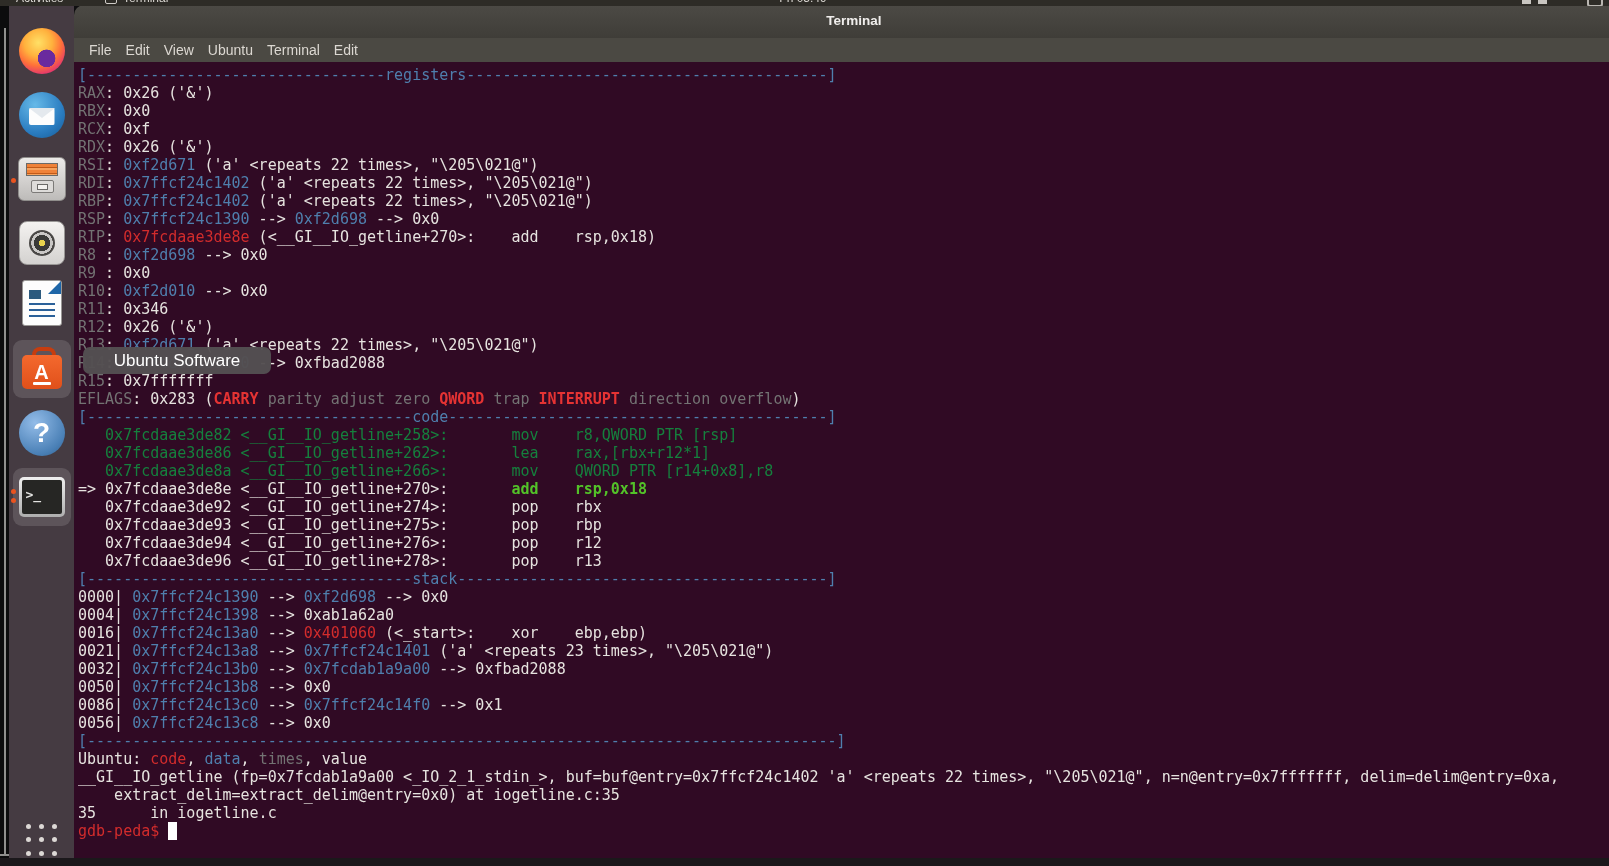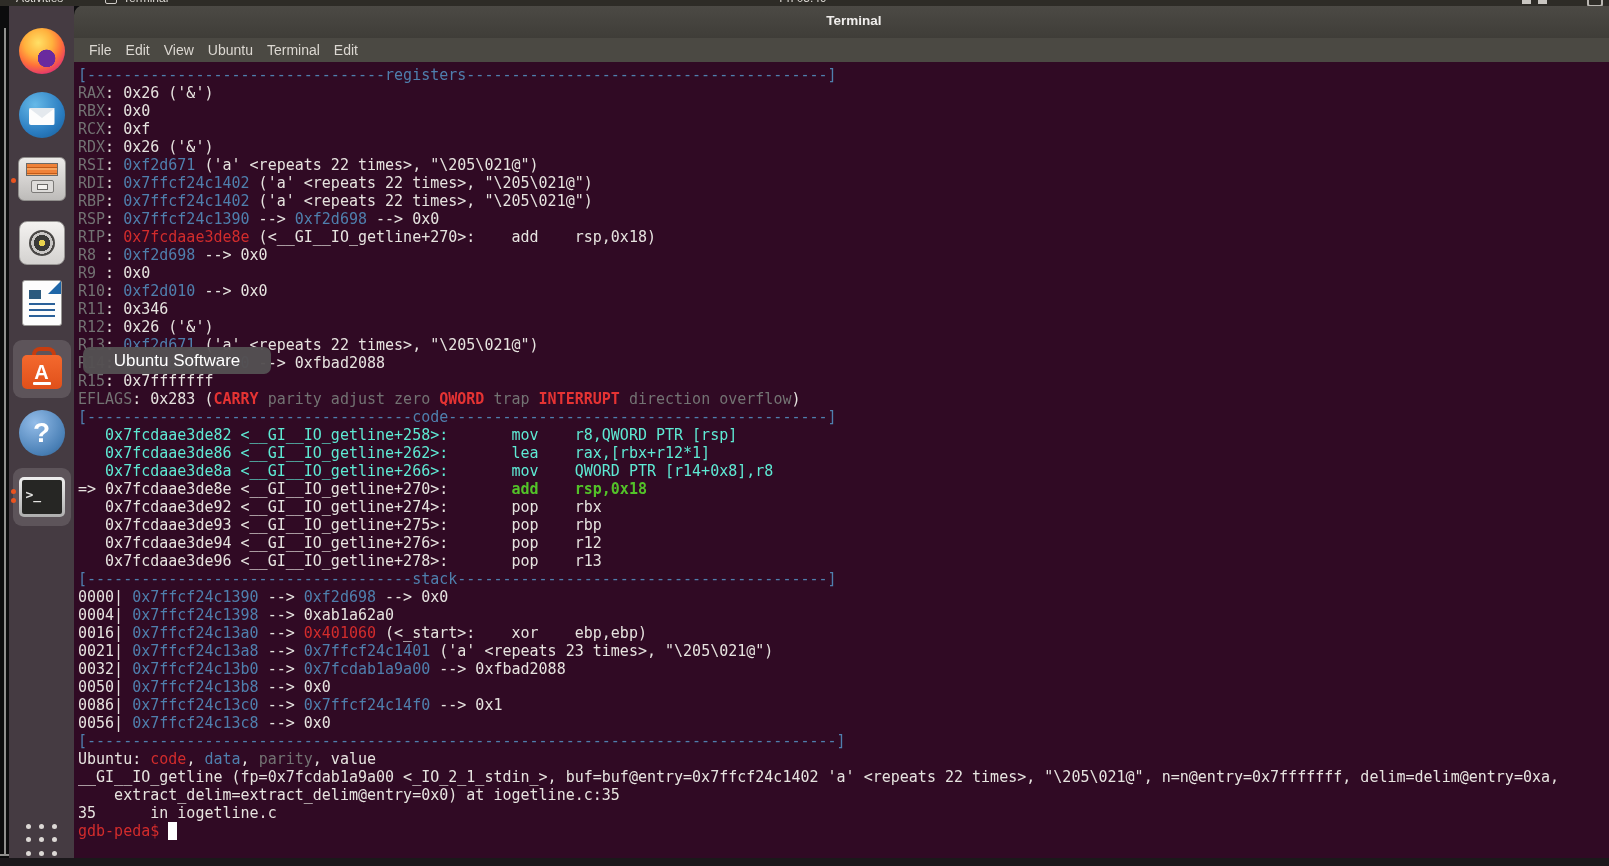--- a/index.html
+++ b/index.html
@@ -87,21 +87,21 @@
 
   
   .term{font-family:"DejaVu Sans Mono",monospace;font-size:15px;line-height:18px;}
   .tline{height:18px;white-space:pre;}
   .w{color:#e6e3df}
   .g{color:#737373}
   .b{color:#4f7fad}
   .r{color:#d22c2c}
   .rb{color:#e53333;font-weight:bold}
   .gb{color:#53c229;font-weight:bold}
-  .d{color:#5eead4}
+  .d{color:#15803d}
   .cur{background:#ffffff;color:#ffffff}
 
   .bottom-band{position:absolute;left:0;top:858px;width:1609px;height:8px;background:#1b181b;z-index:50;}
 </style>
 </head>
 <body>
 
 <div class="topbar">
   <div class="topbar-inner">
     <span class="tb-activities">Activities</span>
@@ -165,21 +165,21 @@
         <div class="tline"><span class="b">[------------------------------------stack-----------------------------------------]</span></div>
         <div class="tline"><span class="w">0000| </span><span class="b">0x7ffcf24c1390</span><span class="w"> --&gt; </span><span class="b">0xf2d698</span><span class="w"> --&gt; 0x0</span></div>
         <div class="tline"><span class="w">0004| </span><span class="b">0x7ffcf24c1398</span><span class="w"> --&gt; 0xab1a62a0</span></div>
         <div class="tline"><span class="w">0016| </span><span class="b">0x7ffcf24c13a0</span><span class="w"> --&gt; </span><span class="r">0x401060</span><span class="w"> (&lt;_start&gt;:    xor    ebp,ebp)</span></div>
         <div class="tline"><span class="w">0021| </span><span class="b">0x7ffcf24c13a8</span><span class="w"> --&gt; </span><span class="b">0x7ffcf24c1401</span><span class="w"> ('a' &lt;repeats 23 times&gt;, "\205\021@")</span></div>
         <div class="tline"><span class="w">0032| </span><span class="b">0x7ffcf24c13b0</span><span class="w"> --&gt; </span><span class="b">0x7fcdab1a9a00</span><span class="w"> --&gt; 0xfbad2088</span></div>
         <div class="tline"><span class="w">0050| </span><span class="b">0x7ffcf24c13b8</span><span class="w"> --&gt; 0x0</span></div>
         <div class="tline"><span class="w">0086| </span><span class="b">0x7ffcf24c13c0</span><span class="w"> --&gt; </span><span class="b">0x7ffcf24c14f0</span><span class="w"> --&gt; 0x1</span></div>
         <div class="tline"><span class="w">0056| </span><span class="b">0x7ffcf24c13c8</span><span class="w"> --&gt; 0x0</span></div>
         <div class="tline"><span class="b">[-----------------------------------------------------------------------------------]</span></div>
-        <div class="tline"><span class="w">Ubuntu: </span><span class="r">code</span><span class="w">, </span><span class="b">data</span><span class="w">, </span><span class="g">parity</span><span class="w">, value</span></div>
+        <div class="tline"><span class="w">Ubuntu: </span><span class="r">code</span><span class="w">, </span><span class="b">data</span><span class="w">, </span><span class="g">times</span><span class="w">, value</span></div>
         <div class="tline"><span class="w">__GI__IO_getline (fp=0x7fcdab1a9a00 &lt;_IO_2_1_stdin_&gt;, buf=buf@entry=0x7ffcf24c1402 'a' &lt;repeats 22 times&gt;, "\205\021@", n=n@entry=0x7fffffff, delim=delim@entry=0xa,</span></div>
         <div class="tline"><span class="w">    extract_delim=extract_delim@entry=0x0) at iogetline.c:35</span></div>
         <div class="tline"><span class="w">35      in iogetline.c</span></div>
         <div class="tline"><span class="r">gdb-peda$ </span><span class="cur"> </span></div>
       </div>
   </div>
 </div>
 
 <div class="dock">
   <div class="ditem" style="top:16px">

